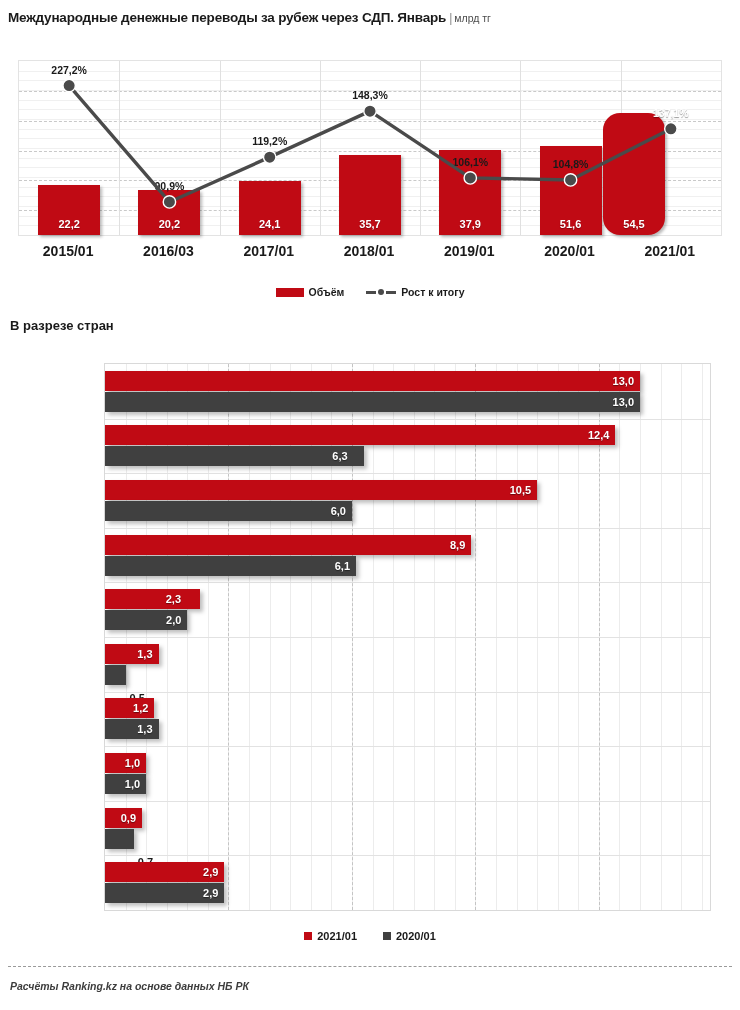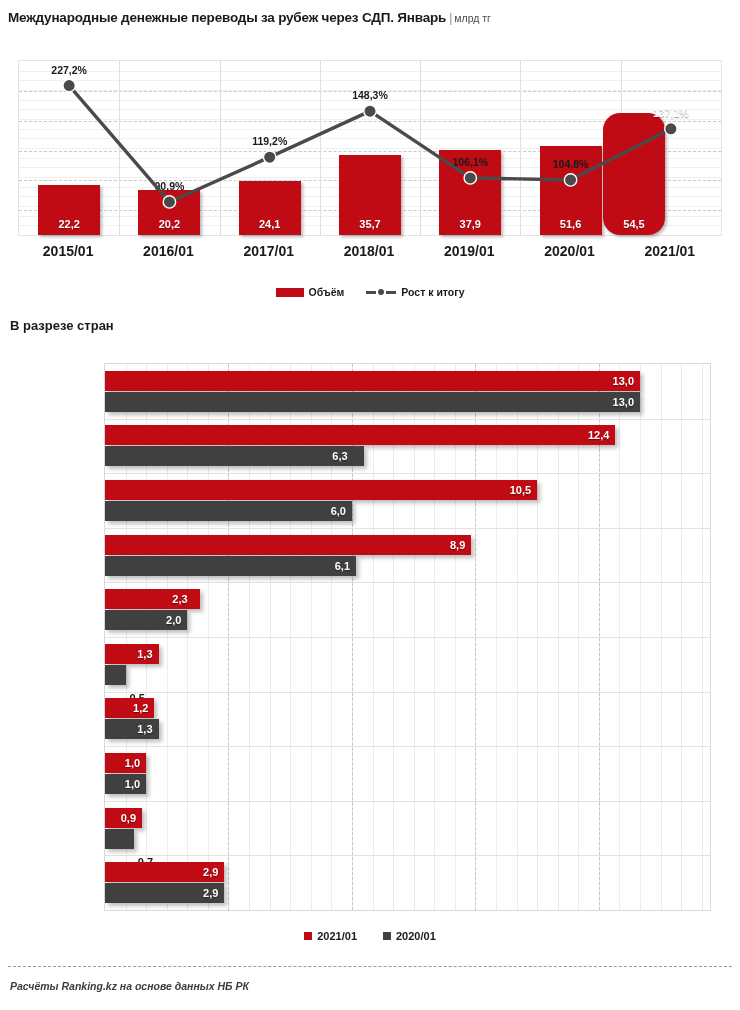--- a/index.html
+++ b/index.html
@@ -153,21 +153,21 @@
         <circle cx="150.42857142857144" cy="140.94" r="6.2" fill="#4a4a4a" stroke="#ffffff" stroke-width="1.4"></circle>
         <circle cx="250.71428571428572" cy="96.17454545454545" r="6.2" fill="#4a4a4a" stroke="#ffffff" stroke-width="1.4"></circle>
         <circle cx="351.00000000000006" cy="50.14363636363635" r="6.2" fill="#4a4a4a" stroke="#ffffff" stroke-width="1.4"></circle>
         <circle cx="451.28571428571433" cy="116.89636363636365" r="6.2" fill="#4a4a4a" stroke="#ffffff" stroke-width="1.4"></circle>
         <circle cx="551.5714285714286" cy="118.95272727272727" r="6.2" fill="#4a4a4a" stroke="#ffffff" stroke-width="1.4"></circle>
         <circle cx="651.8571428571429" cy="67.86" r="6.2" fill="#4a4a4a" stroke="#ffffff" stroke-width="1.4"></circle>
       </svg>
     </div>
   <div class="c1-xaxis" id="c1x">
       <div class="c1-xlab" style="left: 50.1429px;">2015/01</div>
-      <div class="c1-xlab" style="left: 150.429px;">2016/01</div>
+      <div class="c1-xlab" style="left: 150.429px;">2016/03</div>
       <div class="c1-xlab" style="left: 250.714px;">2017/01</div>
       <div class="c1-xlab" style="left: 351px;">2018/01</div>
       <div class="c1-xlab" style="left: 451.286px;">2019/01</div>
       <div class="c1-xlab" style="left: 551.571px;">2020/01</div>
       <div class="c1-xlab" style="left: 651.857px;">2021/01</div>
     </div>
 
   <div class="c1-legend">
     <div class="lg-item">
       <span class="lg-swatch-red"></span>
@@ -247,21 +247,21 @@
         <div class="c2-val inside" style="top: 31.8px; left: 214.939px; width: 26px; text-align: right;">6,0</div>
       </div>
       <div class="c2-row" style="top: 163.8px; height: 54.6px;">
         <div class="c2-bar r" style="top: 6.8px; width: 366.293px; height: 20px;"></div>
         <div class="c2-val inside" style="top: 10.8px; left: 334.293px; width: 26px; text-align: right;">8,9</div>
         <div class="c2-bar g" style="top: 27.8px; width: 251.054px; height: 20px;"></div>
         <div class="c2-val inside" style="top: 31.8px; left: 219.054px; width: 26px; text-align: right;">6,1</div>
       </div>
       <div class="c2-row" style="top: 218.4px; height: 54.6px;">
         <div class="c2-bar r" style="top: 6.8px; width: 94.6599px; height: 20px;"></div>
-        <div class="c2-val inside" style="top: 10.8px; left: 62px; width: 26px; text-align: center;">2,3</div>
+        <div class="c2-val inside" style="top: 10.8px; left: 50px; width: 26px; text-align: right;">2,3</div>
         <div class="c2-bar g" style="top: 27.8px; width: 82.3129px; height: 20px;"></div>
         <div class="c2-val inside" style="top: 31.8px; left: 50.3129px; width: 26px; text-align: right;">2,0</div>
       </div>
       <div class="c2-row" style="top: 273px; height: 54.6px;">
         <div class="c2-bar r" style="top: 6.8px; width: 53.5034px; height: 20px;"></div>
         <div class="c2-val inside" style="top: 10.8px; left: 21.5034px; width: 26px; text-align: right;">1,3</div>
         <div class="c2-bar g" style="top: 27.8px; width: 20.5782px; height: 20px;"></div>
         <div class="c2-val outside" style="top: 31.8px; left: 24.5782px;">0,5</div>
       </div>
       <div class="c2-row" style="top: 327.6px; height: 54.6px;">

